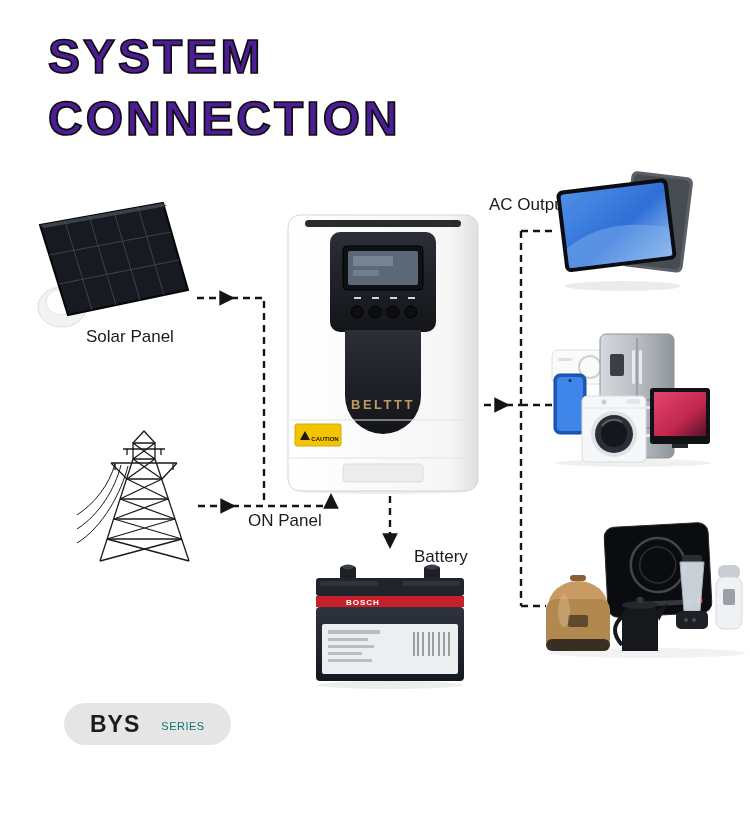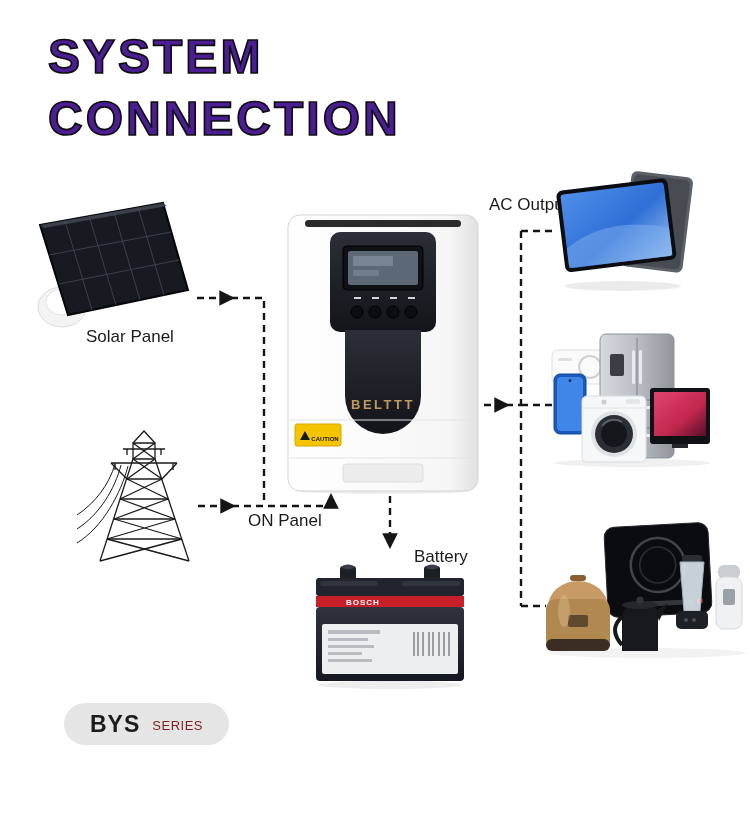--- a/index.html
+++ b/index.html
@@ -4,23 +4,23 @@
 <style>
   *{margin:0;padding:0;box-sizing:border-box}
   html,body{background:#fff}
   .stage{position:relative;width:750px;height:821px;background:#ffffff;overflow:hidden;
          font-family:"Liberation Sans",sans-serif;color:#111}
   .abs{position:absolute}
   .title{position:absolute;left:48px;top:26px;font-size:48px;font-weight:bold;
          letter-spacing:3px;line-height:62px;color:#4c1d95;-webkit-text-stroke:1.7px #0d0d0d}
   .lbl{position:absolute;font-size:17px;color:#1b1b1b;white-space:nowrap}
   .badge{position:absolute;left:64px;top:703px;height:42px;padding:0 26px;border-radius:22px;
-         background:#e5e5e5;display:inline-flex;align-items:center;gap:12px}
+         background:#e5e5e5;display:inline-flex;align-items:center;gap:21px}
   .badge .nm{font-size:23px;font-weight:bold;color:#1c1c1c;letter-spacing:1px}
-  .badge .sf{font-size:13px;color:#7f1d1d;letter-spacing:.5px;margin-top:3px}
+  .badge .sf{font-size:11px;color:#0f766e;letter-spacing:.5px;margin-top:3px}
   svg{display:block}
 </style>
 </head>
 <body>
 
 <div class="stage">
 
   <div class="title">
     <div>SYSTEM</div>
     <div>CONNECTION</div>

